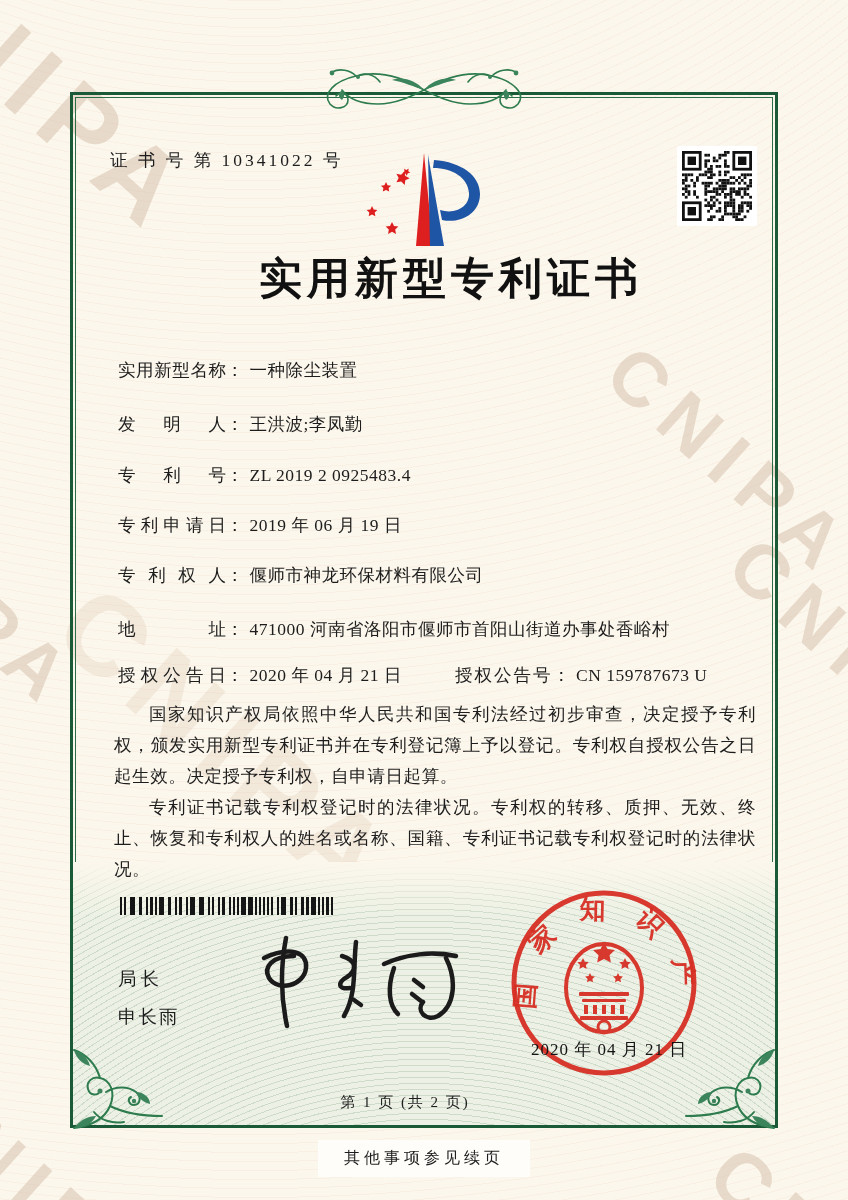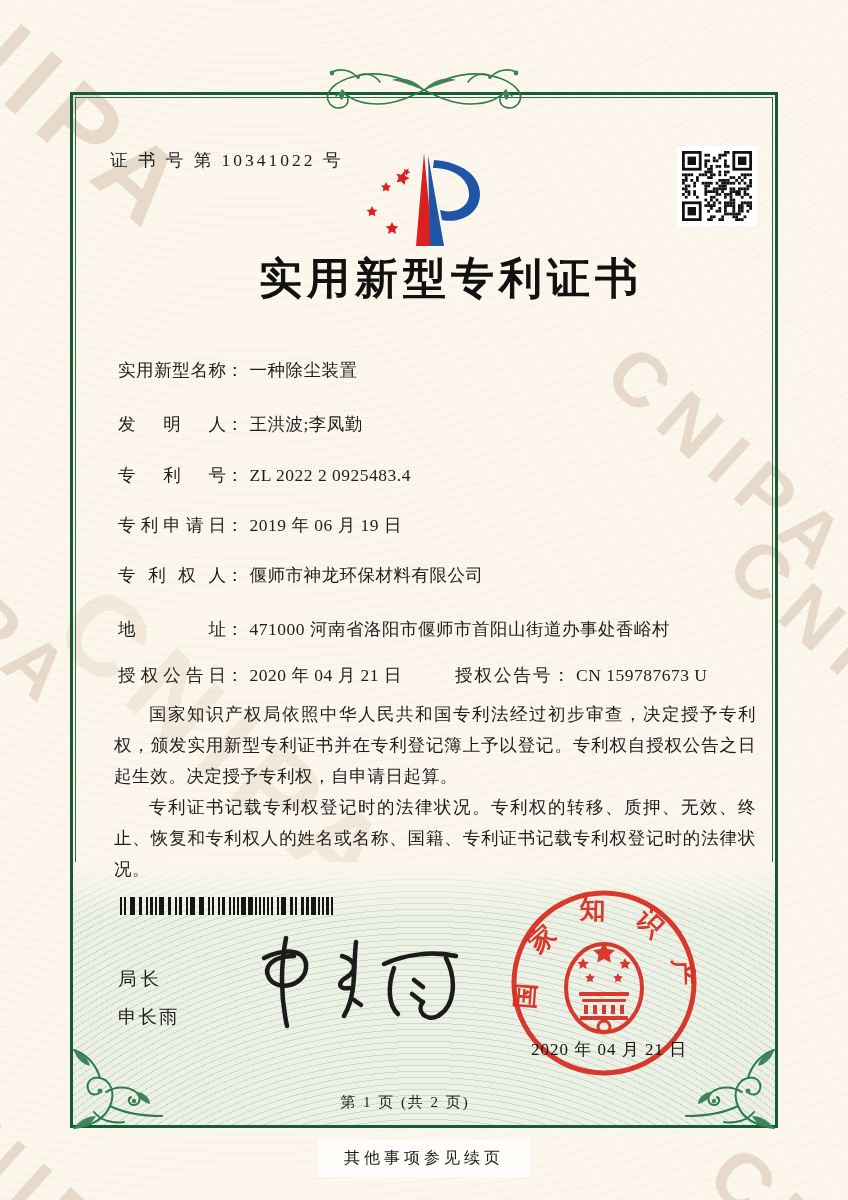--- a/index.html
+++ b/index.html
@@ -386,21 +386,21 @@
     <div class="title">实用新型专利证书</div>
 
     <div class="fields">
       <div class="frow" style="top:8px;">
         <span class="flabel">实用新型名称</span><span class="fcolon">：</span><span class="fvalue">一种除尘装置</span>
       </div>
       <div class="frow" style="top:62px;">
         <span class="flabel">发明人</span><span class="fcolon">：</span><span class="fvalue">王洪波;李凤勤</span>
       </div>
       <div class="frow" style="top:113px;">
-        <span class="flabel">专利号</span><span class="fcolon">：</span><span class="fvalue">ZL 2022 2 0925483.4</span>
+        <span class="flabel">专利号</span><span class="fcolon">：</span><span class="fvalue">ZL 2019 2 0925483.4</span>
       </div>
       <div class="frow" style="top:163px;">
         <span class="flabel">专利申请日</span><span class="fcolon">：</span><span class="fvalue">2019 年 06 月 19 日</span>
       </div>
       <div class="frow" style="top:213px;">
         <span class="flabel">专利权人</span><span class="fcolon">：</span><span class="fvalue">偃师市神龙环保材料有限公司</span>
       </div>
       <div class="frow" style="top:267px;">
         <span class="flabel">地址</span><span class="fcolon">：</span><span class="fvalue">471000 河南省洛阳市偃师市首阳山街道办事处香峪村</span>
       </div>

